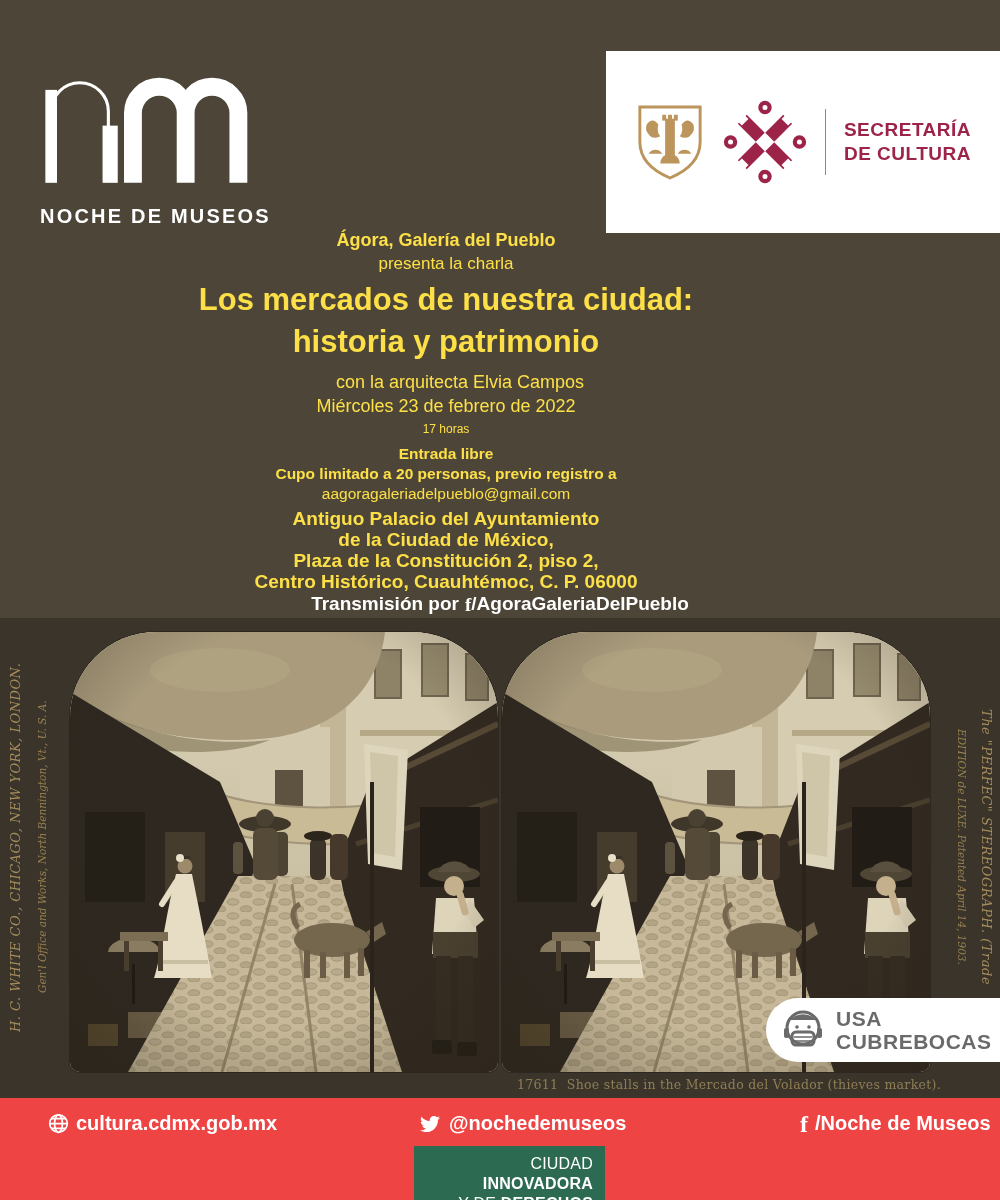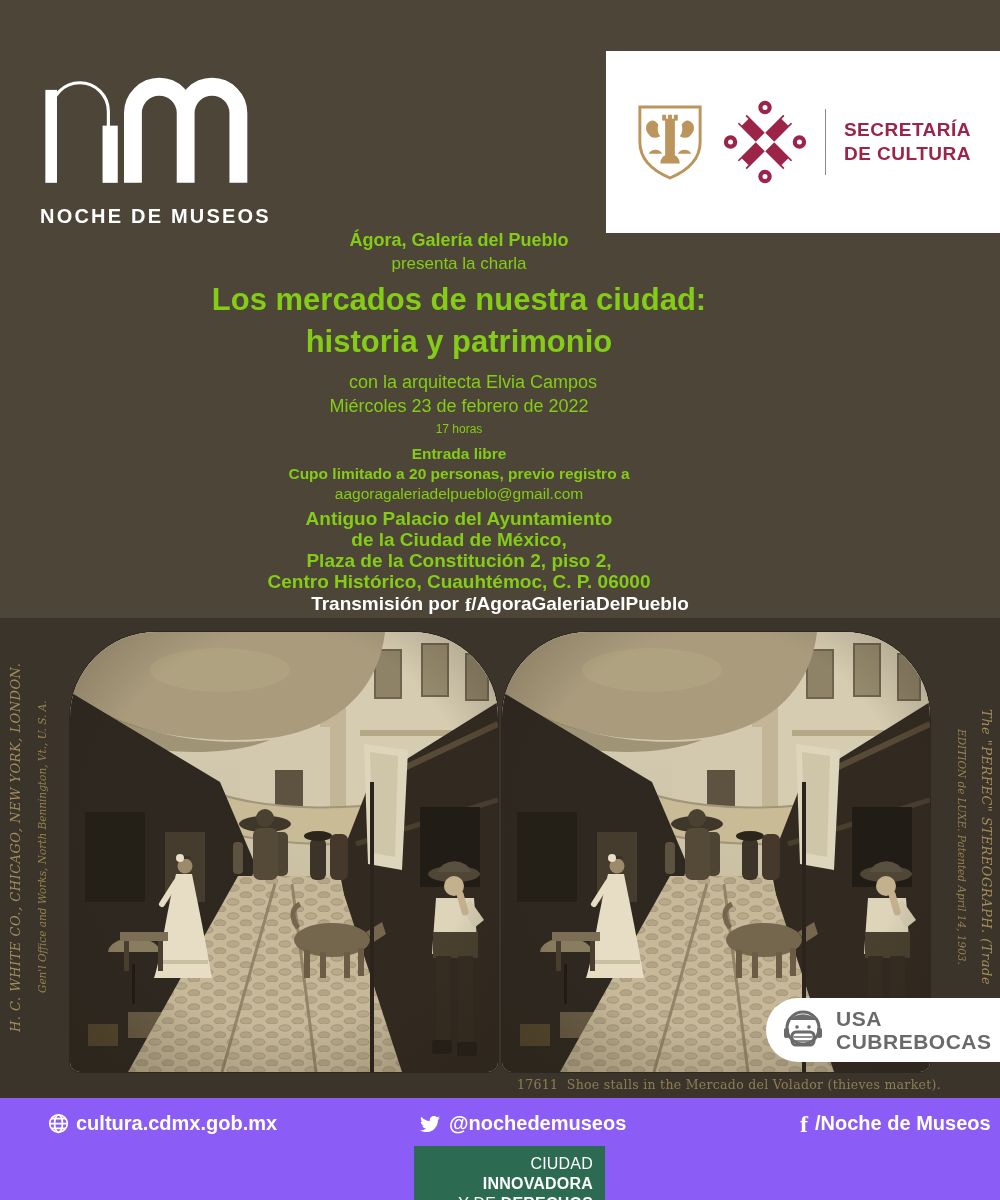--- a/index.html
+++ b/index.html
@@ -7,21 +7,21 @@
   .abs{position:absolute;}
 
   
   .logo-block{left:40px;top:50px;width:230px;}
   .logo-wordmark{color:#FFFFFF;font-weight:bold;font-size:20px;letter-spacing:2.2px;margin-top:6px;white-space:nowrap;}
   .partner-box{left:606px;top:37px;width:394px;height:182px;background:#FFFFFF;display:flex;align-items:center;justify-content:center;gap:18px;margin-top:14px;}
   .partner-divider{width:1px;height:66px;background:#8a8a8a;}
   .secretaria{color:#9D2449;font-weight:bold;font-size:19px;line-height:1.25;letter-spacing:.5px;}
 
   
-  .event-text{left:13px;top:230px;width:892px;text-align:center;color:#84cc16;}
+  .event-text{left:0;top:230px;width:892px;text-align:center;color:#fde047;}
   .ev-organizer{font-size:18px;line-height:20px;font-weight:bold;}
   .ev-presents{font-size:17px;line-height:19px;margin-top:4px;}
   .ev-title{font-size:31px;line-height:42px;font-weight:bold;margin-top:6px;}
   .ev-speaker{font-size:18px;line-height:20px;margin-top:9px;padding-left:28px;}
   .ev-date{font-size:18px;line-height:20px;margin-top:4px;}
   .ev-time{font-size:12px;line-height:20px;margin-top:3px;}
   .ev-admission{font-size:15.5px;line-height:17px;font-weight:bold;margin-top:6px;}
   .ev-capacity{font-size:15.5px;line-height:17px;font-weight:bold;margin-top:3px;}
   .ev-email{font-size:15.5px;line-height:17px;margin-top:3px;}
   .ev-venue{font-size:19px;line-height:21px;font-weight:bold;margin-top:6px;}
@@ -37,21 +37,21 @@
   .edge-right{writing-mode:vertical-rl;}
   .edge-big{font-size:13px;letter-spacing:.5px;}
   .edge-small{font-size:10.5px;color:#97814E;}
   .stereo-caption{position:absolute;left:500px;top:459px;width:458px;text-align:center;color:#8F7E55;font-family:"DejaVu Serif","Liberation Serif",serif;font-size:12.5px;letter-spacing:.3px;}
 
   
   .badge{left:766px;top:998px;width:234px;height:64px;background:#FFFFFF;border-radius:34px 0 0 34px;display:flex;align-items:center;gap:10px;padding-left:14px;box-sizing:border-box;z-index:5;}
   .badge-text{color:#6A6A6A;font-weight:bold;font-size:21px;line-height:23px;letter-spacing:.5px;}
 
   
-  .footer{left:0;top:1098px;width:1000px;height:102px;background:#8b5cf6;}
+  .footer{left:0;top:1098px;width:1000px;height:102px;background:#ef4444;}
   .footer-item{position:absolute;top:14px;display:flex;align-items:center;gap:7px;color:#FFFFFF;font-weight:bold;font-size:20px;white-space:nowrap;}
   .fi-web{left:48px;}
   .fi-tw{left:418px;}
   .fi-fb{left:800px;}
   .fi-fb .fb-glyph,.footer .fb-glyph{font-family:"Liberation Serif",serif;font-weight:bold;font-size:24px;line-height:20px;}
   .city-box{position:absolute;left:414px;top:48px;width:191px;height:54px;background:#2C6A52;color:#FFFFFF;box-sizing:border-box;padding:8px 12px 0 10px;text-align:right;font-size:16px;line-height:20px;letter-spacing:.2px;}
   .city-box b{font-weight:bold;}
 </style>
 </head>
 <body>

